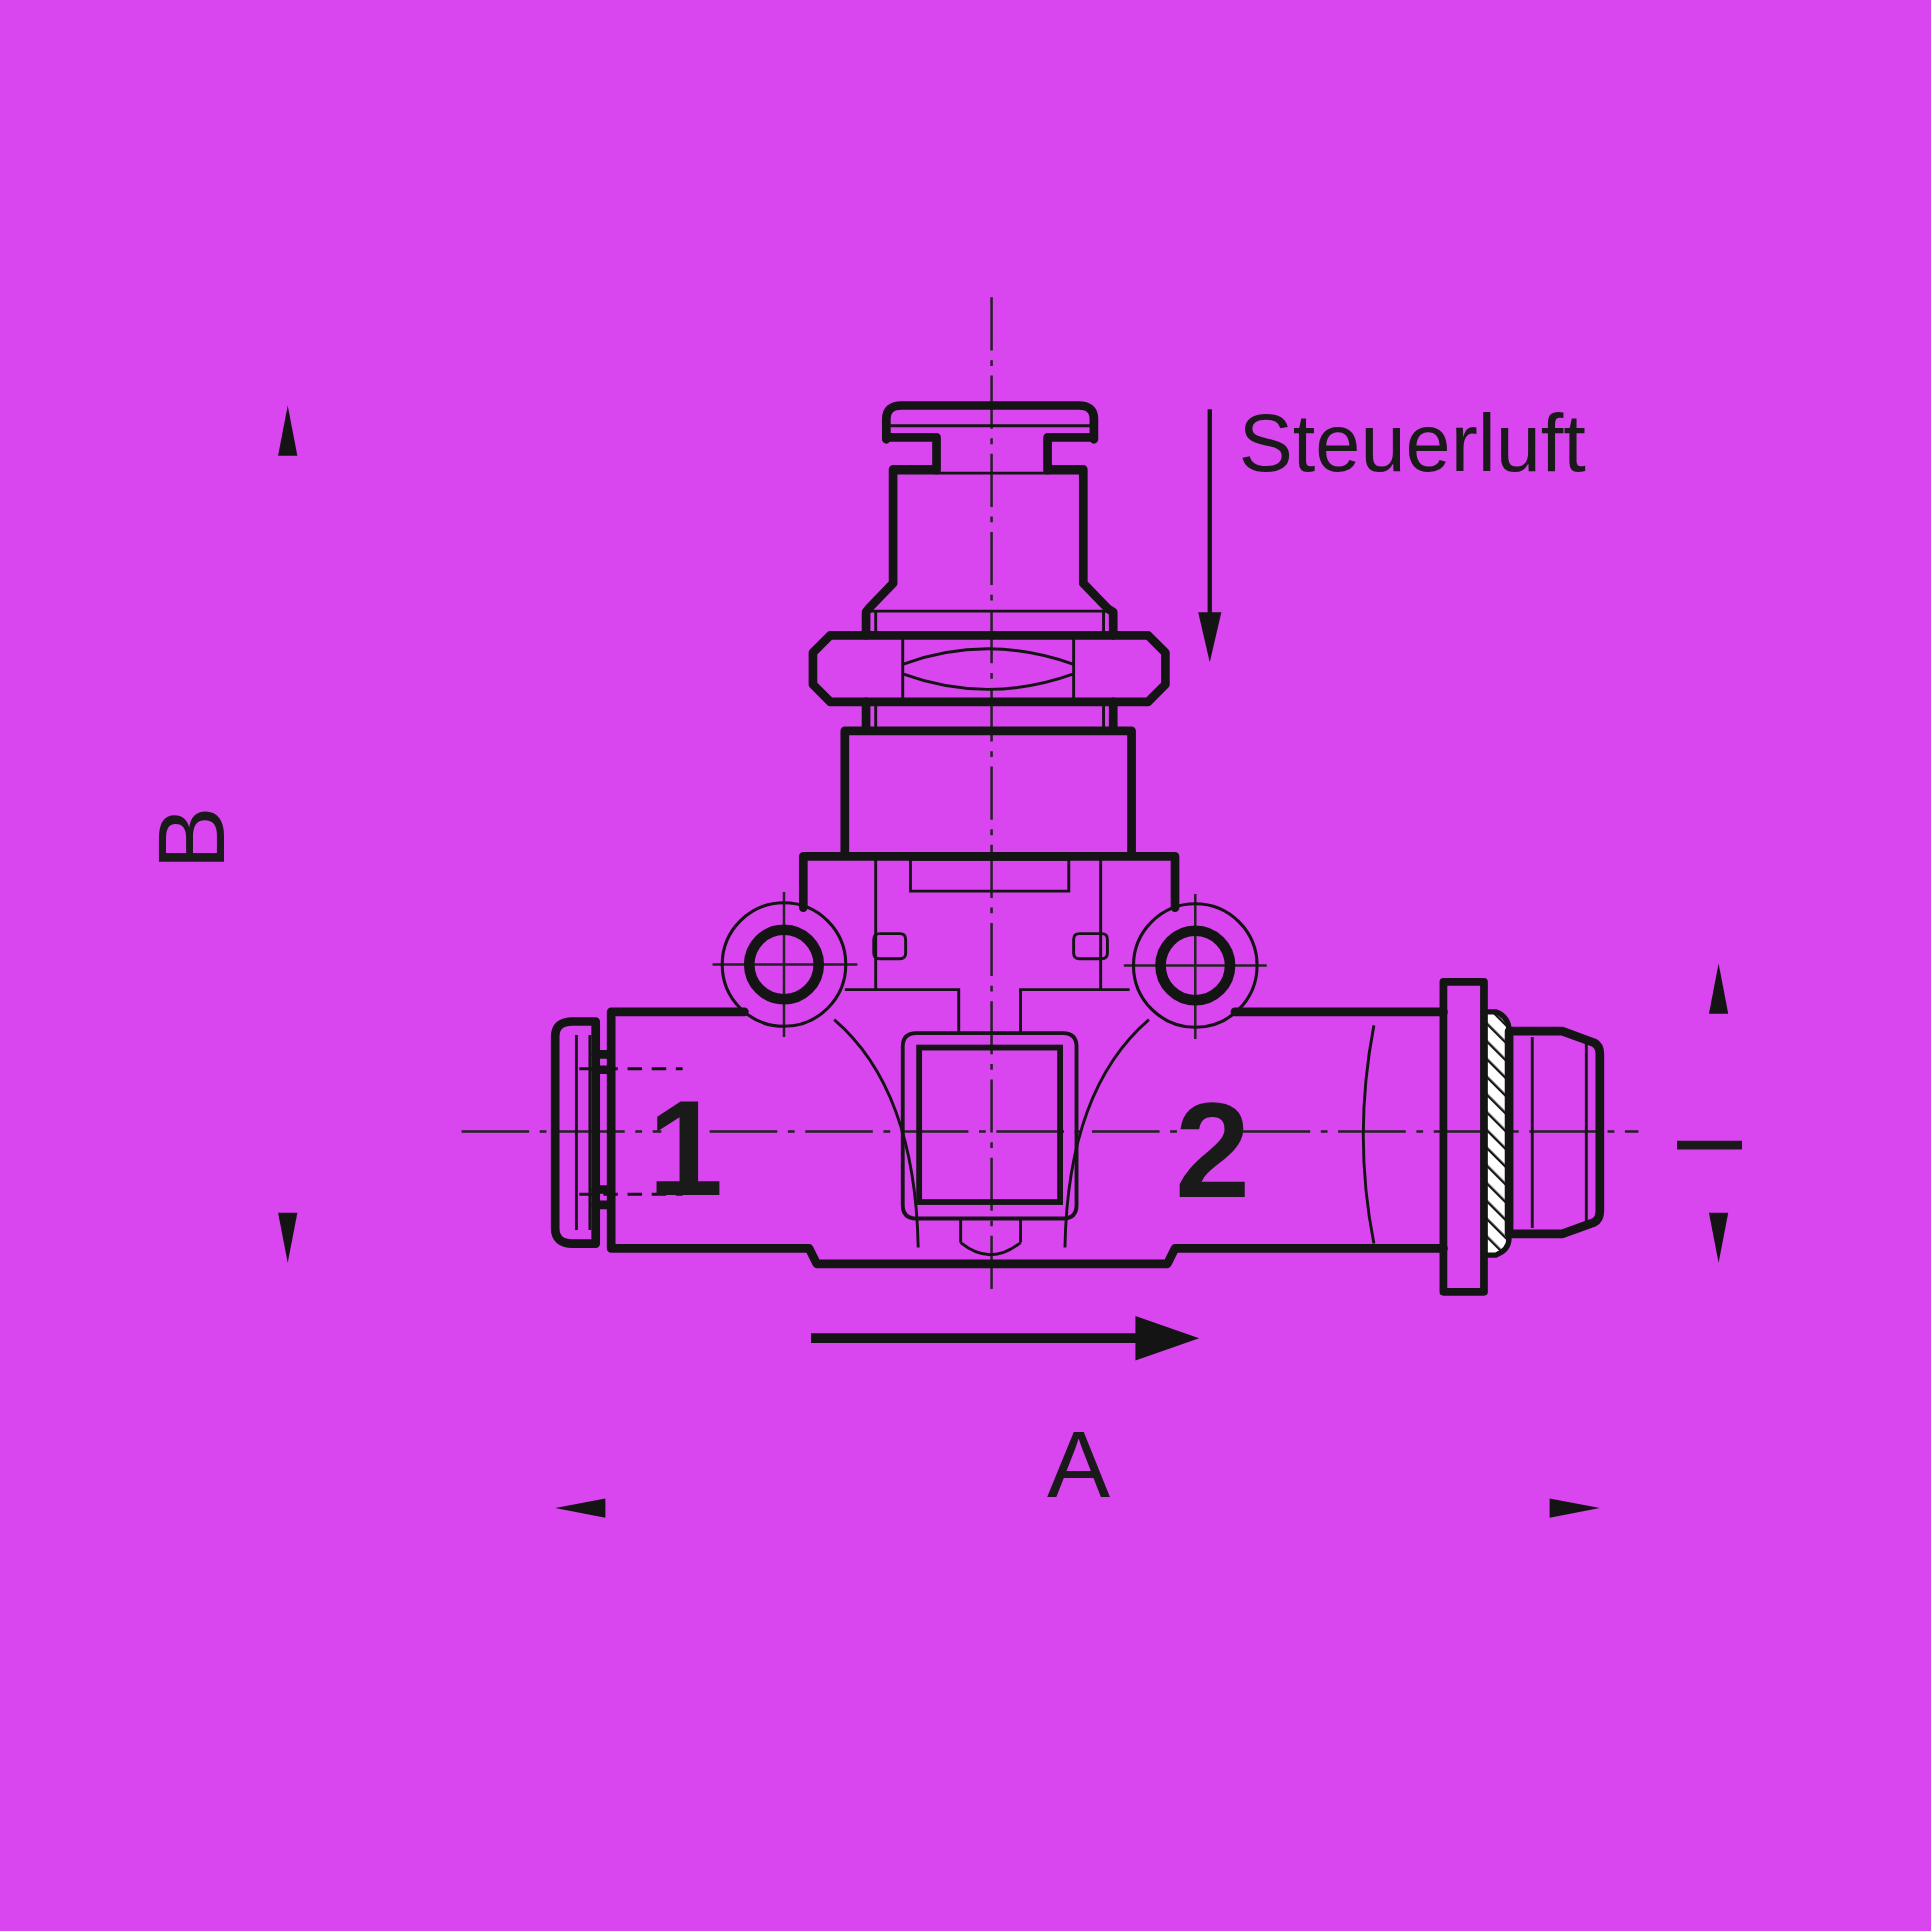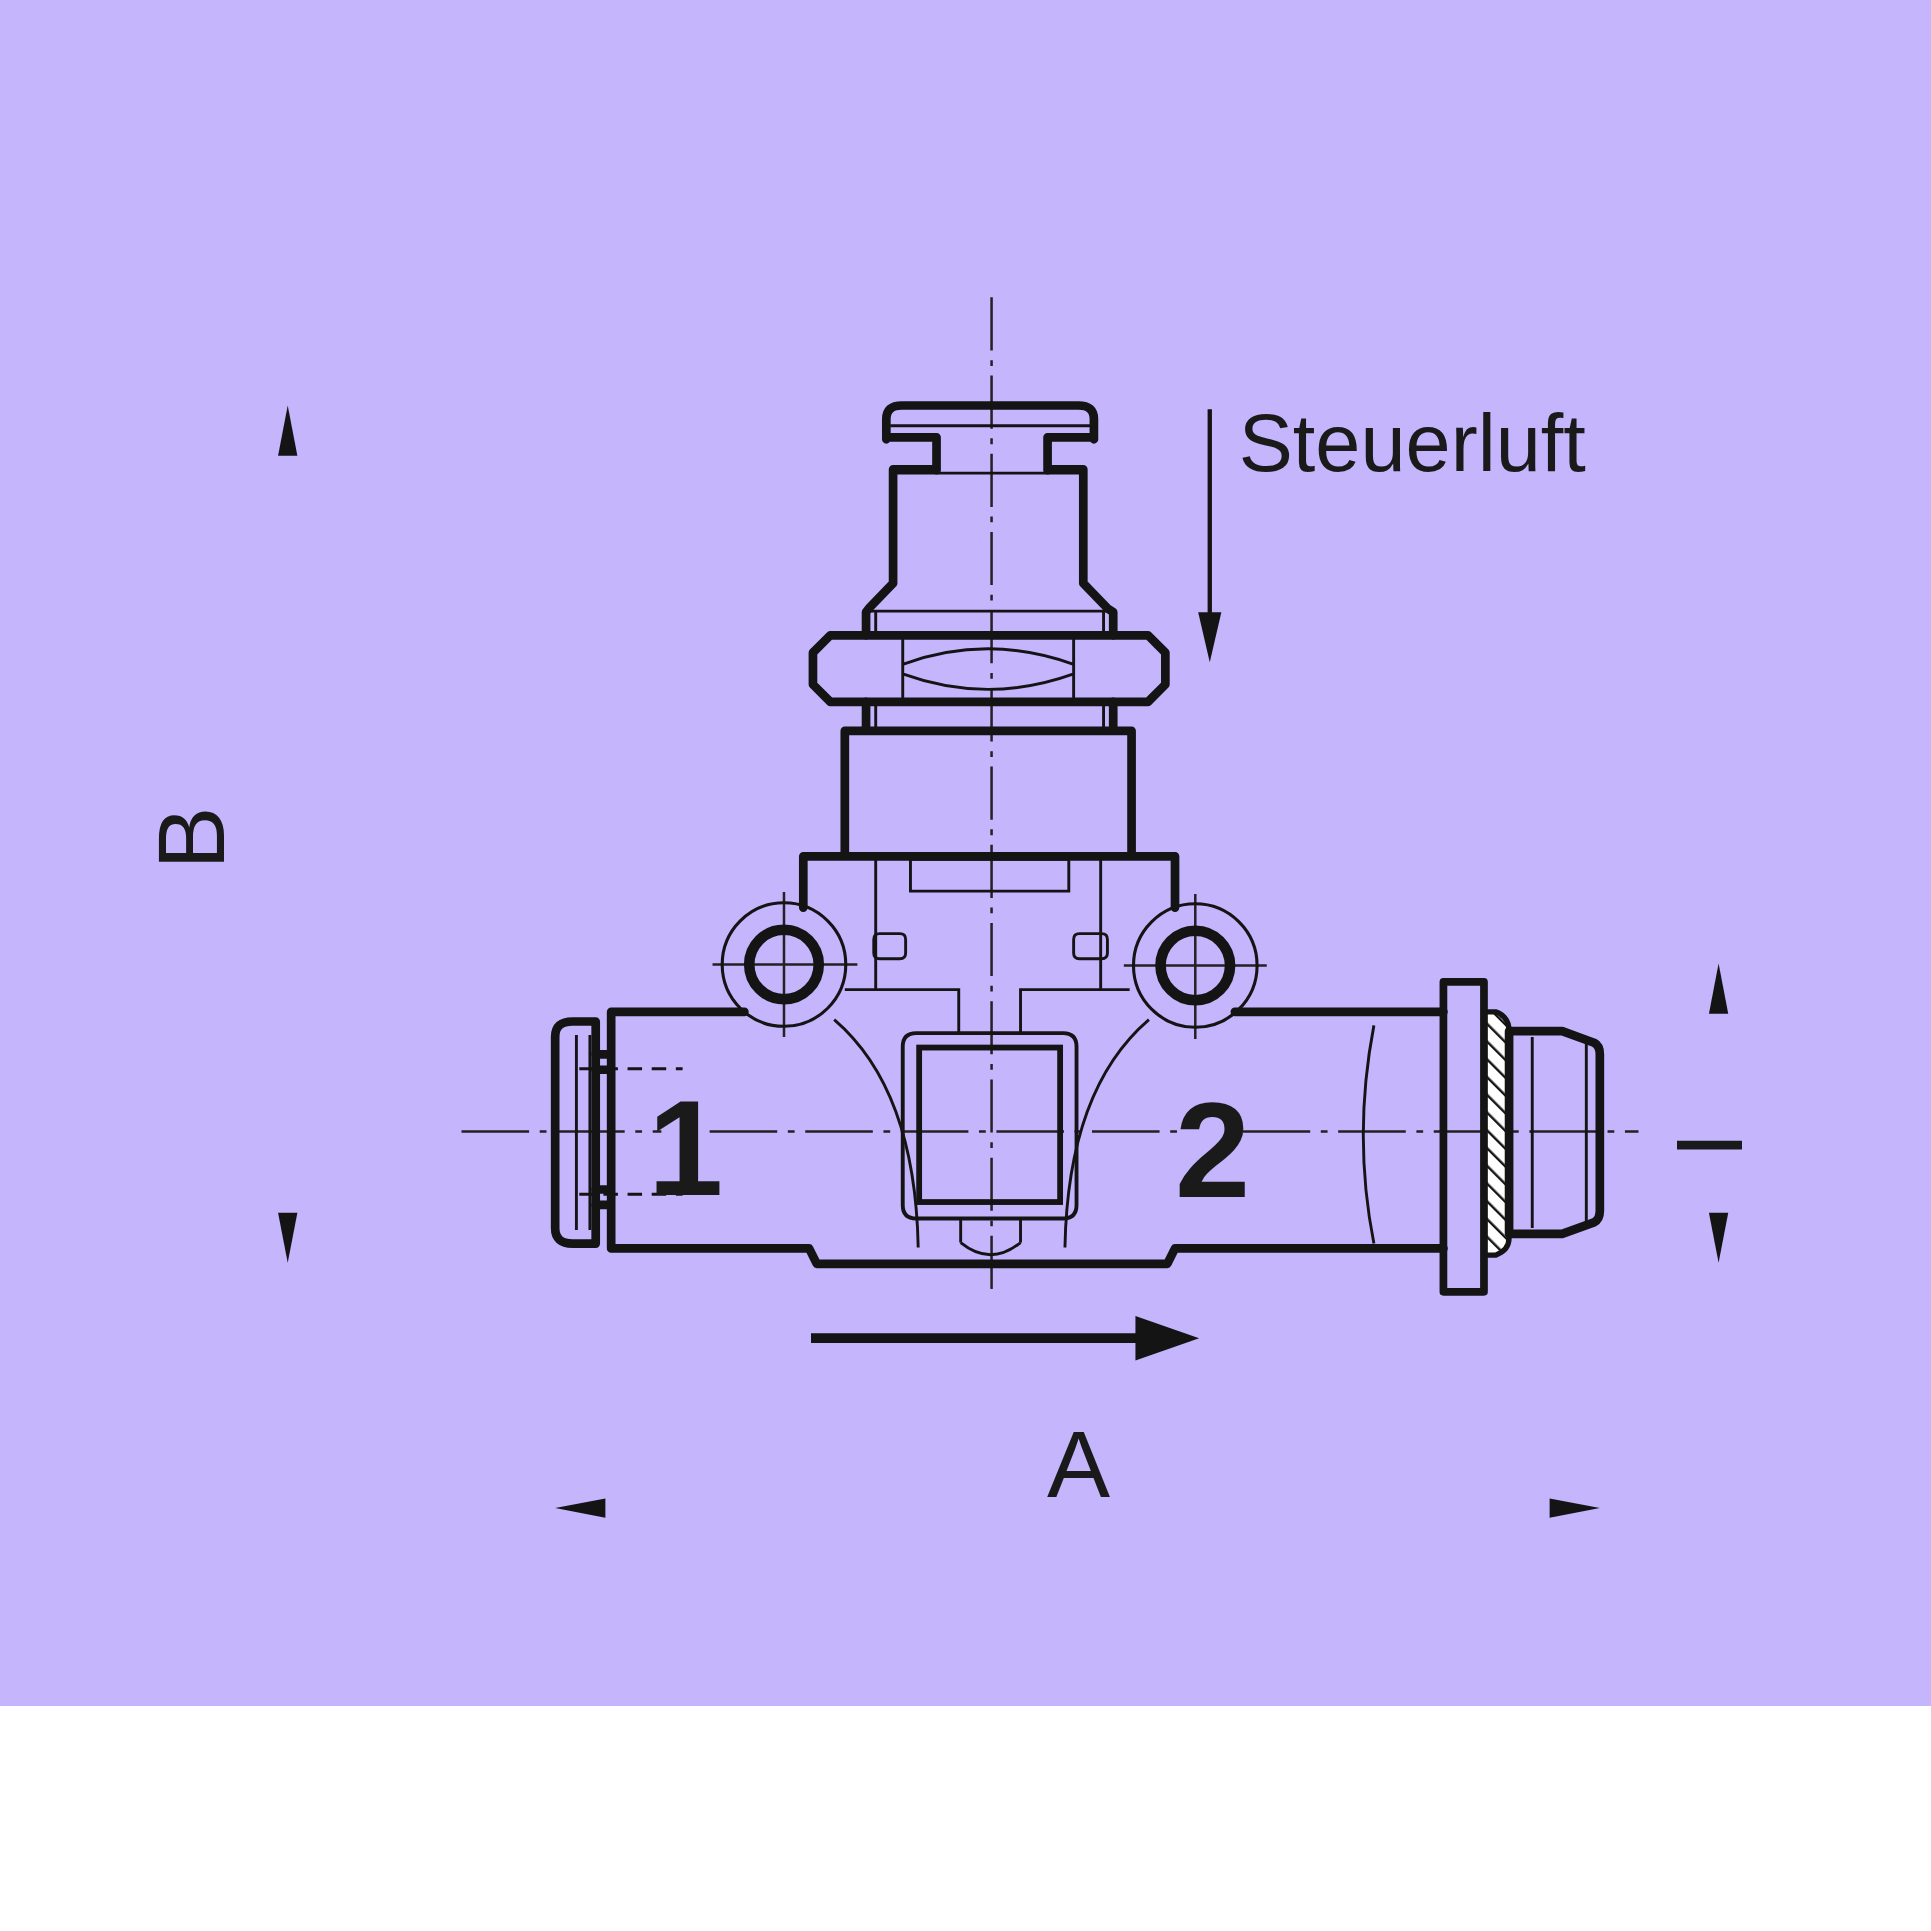--- a/index.html
+++ b/index.html
@@ -1,16 +1,16 @@
 <!DOCTYPE html>
 <html><head>
 <meta charset="utf-8">
 <style>
   html,body{margin:0;padding:0;background:#ffffff;}
-  .stage{width:1931px;height:1706px;background:#c4b5fd;position:relative;
+  .stage{width:1931px;height:1931px;background:#d946ef;position:relative;
          font-family:"Liberation Sans","DejaVu Sans",sans-serif;}
   svg{display:block;}
   text{font-family:"Liberation Sans","DejaVu Sans",sans-serif;}
   .lbl{font-size:84px;}
   .dimlbl{font-size:98px;}
   .portlbl{font-size:140px;font-weight:700;}
 </style>
 </head>
 <body style="background: rgb(255, 255, 255);">
 

